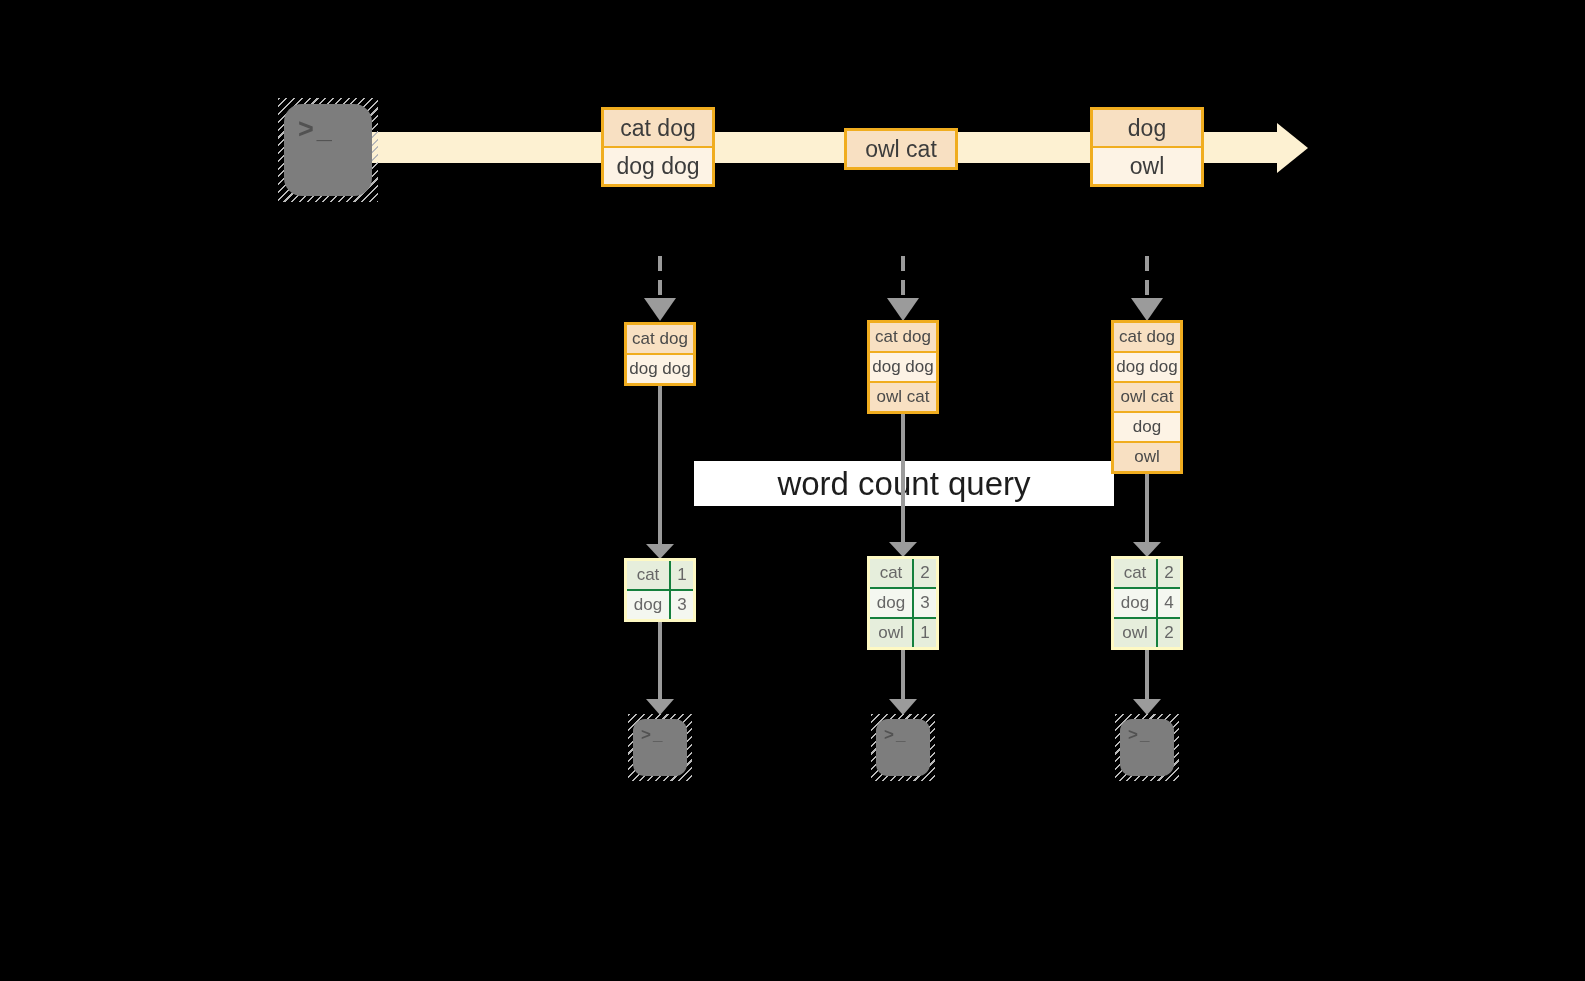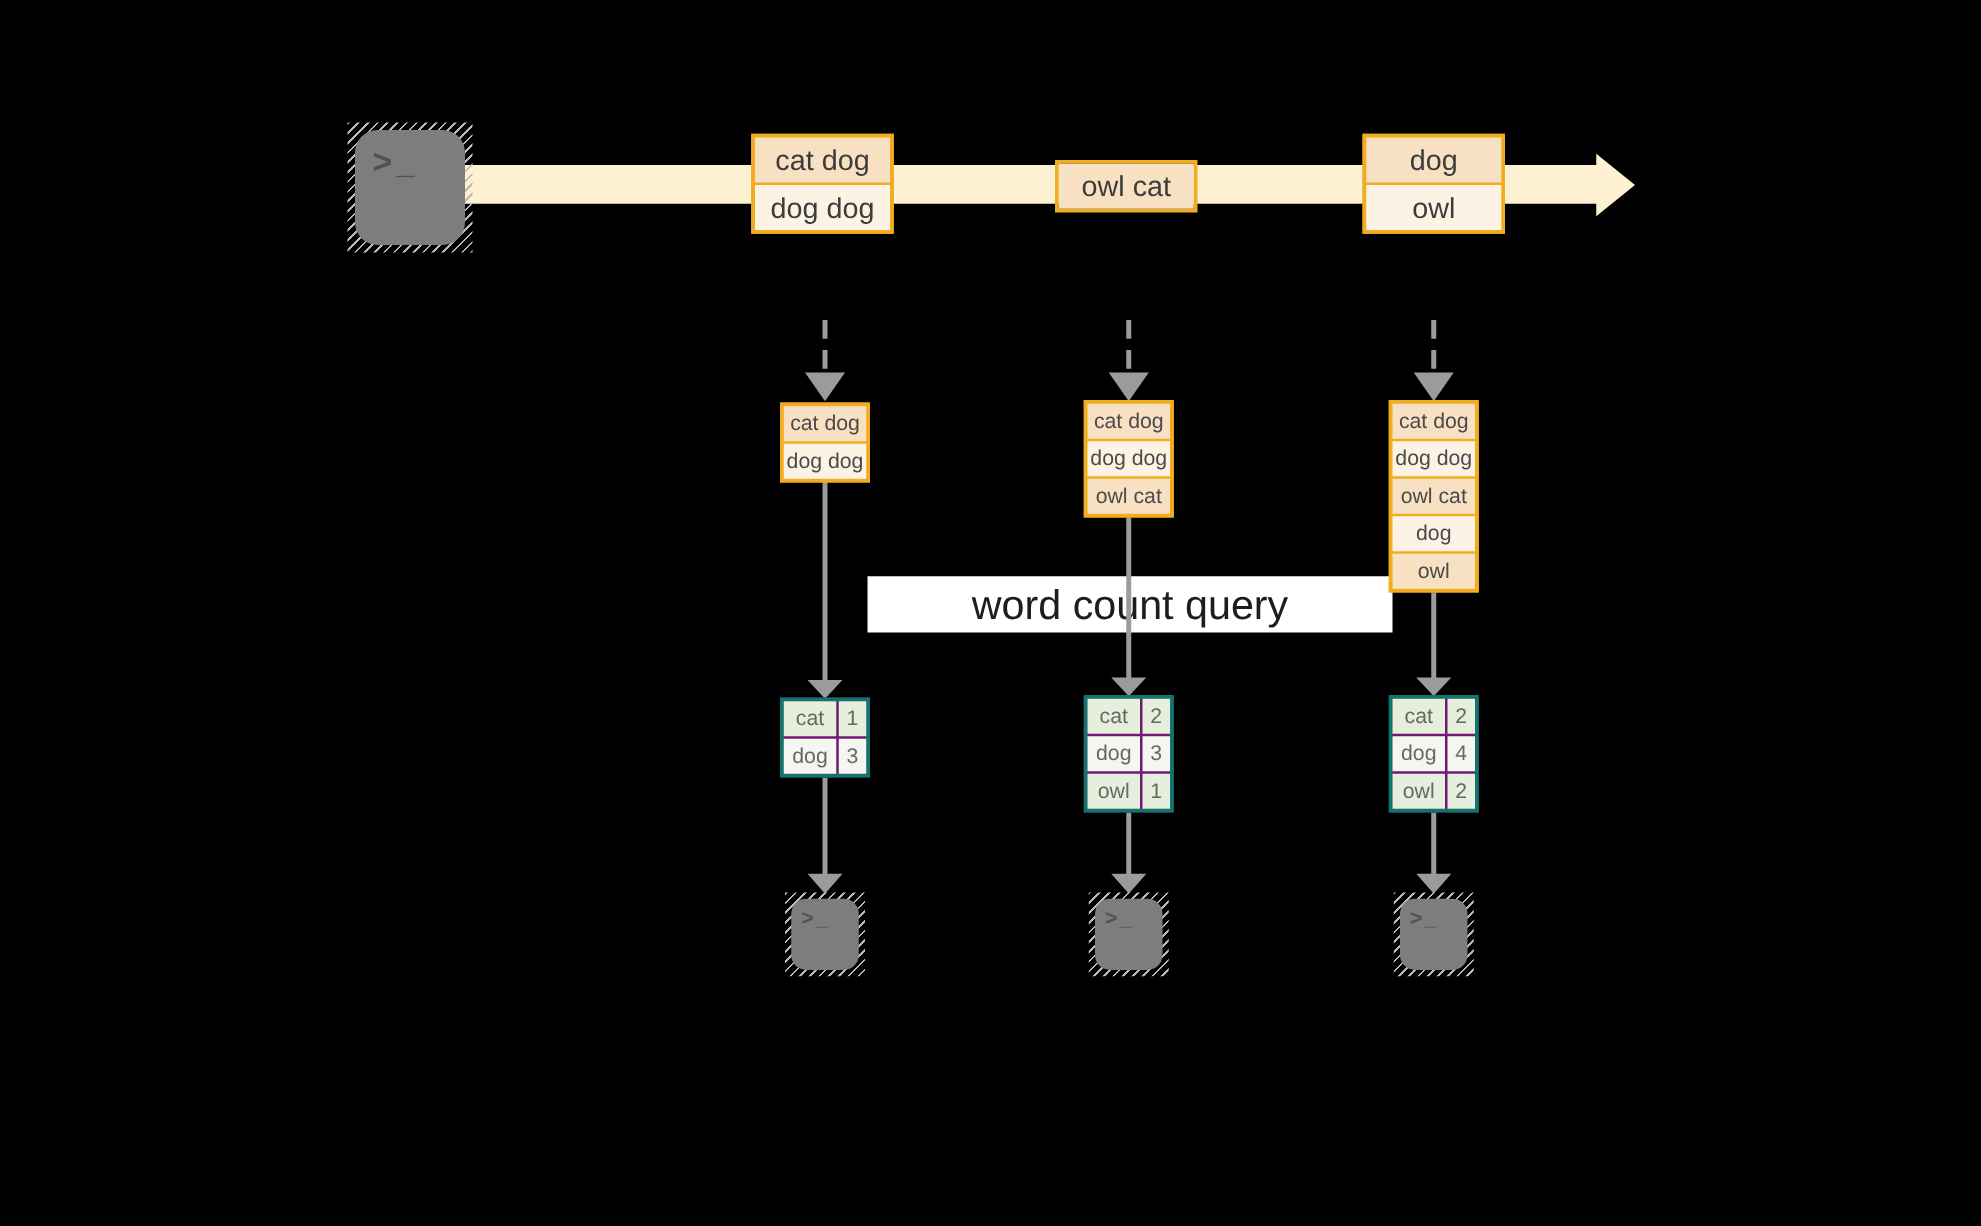--- a/index.html
+++ b/index.html
@@ -30,21 +30,21 @@
   
   .stack{position:absolute;z-index:3;width:66px;border:3px solid #f0ad1f;background:#f0ad1f;
     display:flex;flex-direction:column;gap:2px;}
   .srow{height:28px;line-height:28px;text-align:center;font-size:17px;color:#4a4a4a;}
   .srow:nth-child(odd){background:#f8e0c2;}
   .srow:nth-child(even){background:#fdf3e5;}
   
   .banner{position:absolute;left:694px;top:461px;width:420px;height:45px;background:#fff;z-index:1;
     text-align:center;line-height:46px;font-size:33px;color:#1d1d1d;}
   
-  .gtable{position:absolute;z-index:3;width:66px;border:3px solid #0f766e;background:#701a75;
+  .gtable{position:absolute;z-index:3;width:66px;border:3px solid #fef9c3;background:#15803d;
     display:flex;flex-direction:column;gap:2px;}
   .grow{display:grid;grid-template-columns:42px 22px;gap:2px;height:28px;}
   .gcell{line-height:28px;text-align:center;font-size:17px;color:#676767;}
   .grow:nth-child(odd) .gcell{background:#e6eedc;}
   .grow:nth-child(even) .gcell{background:#f4f7f0;}
   
   #connectors{position:absolute;left:0;top:0;z-index:2;pointer-events:none;}
 </style>
 </head>
 <body>

